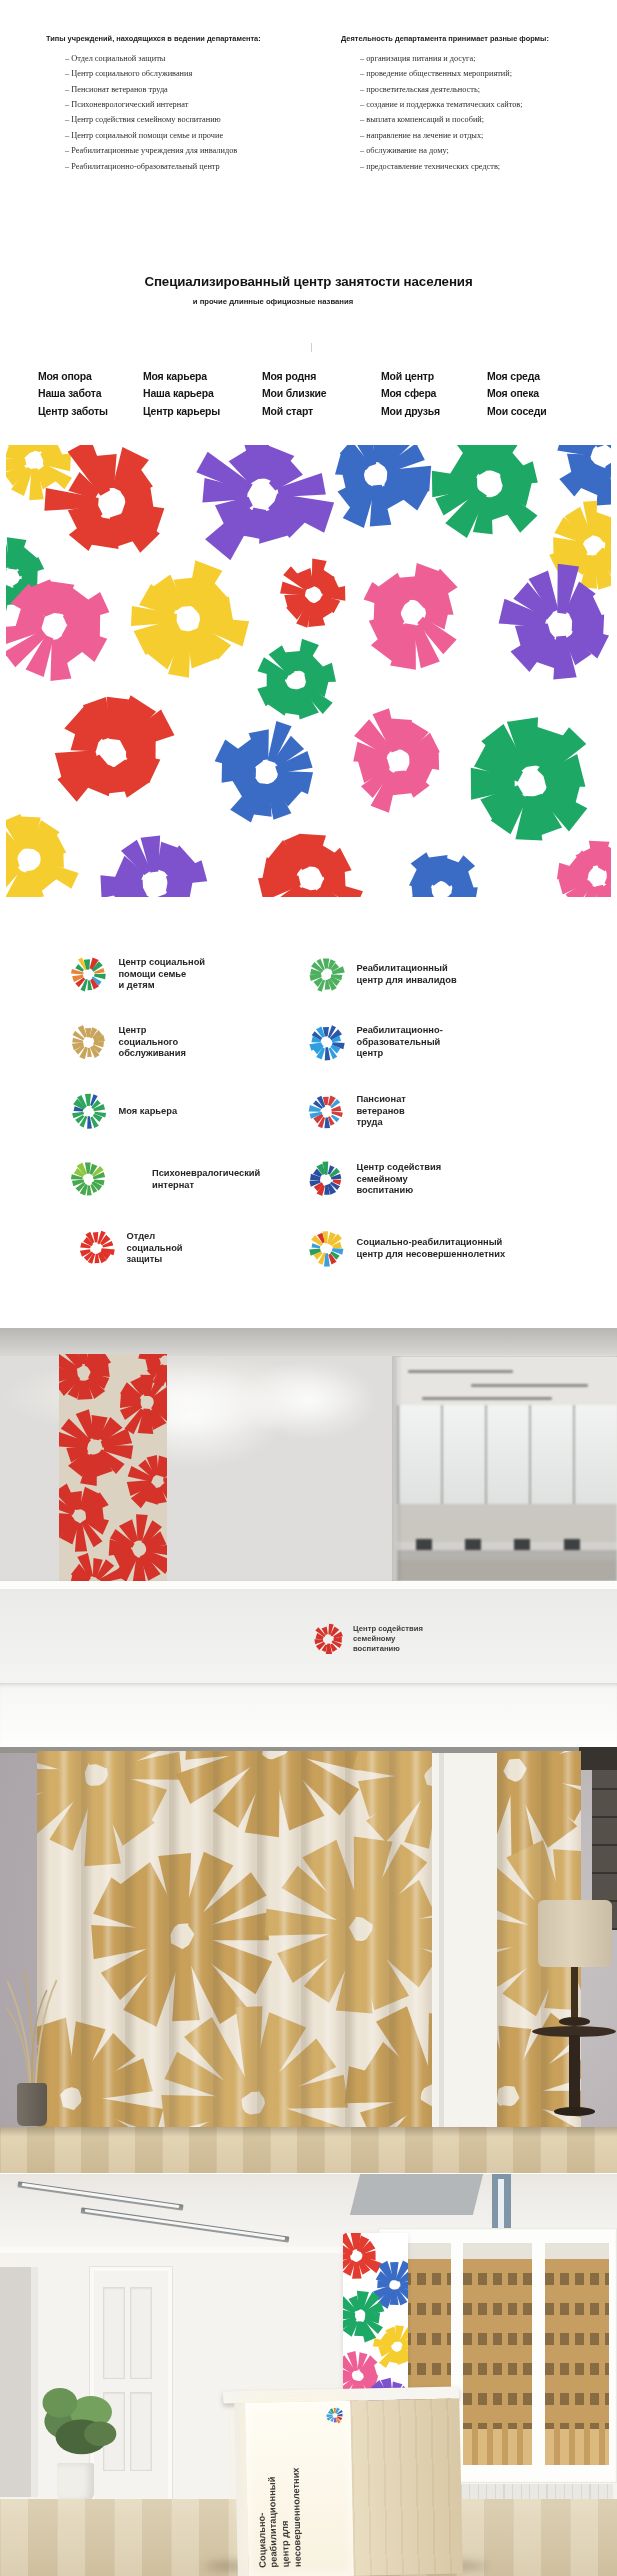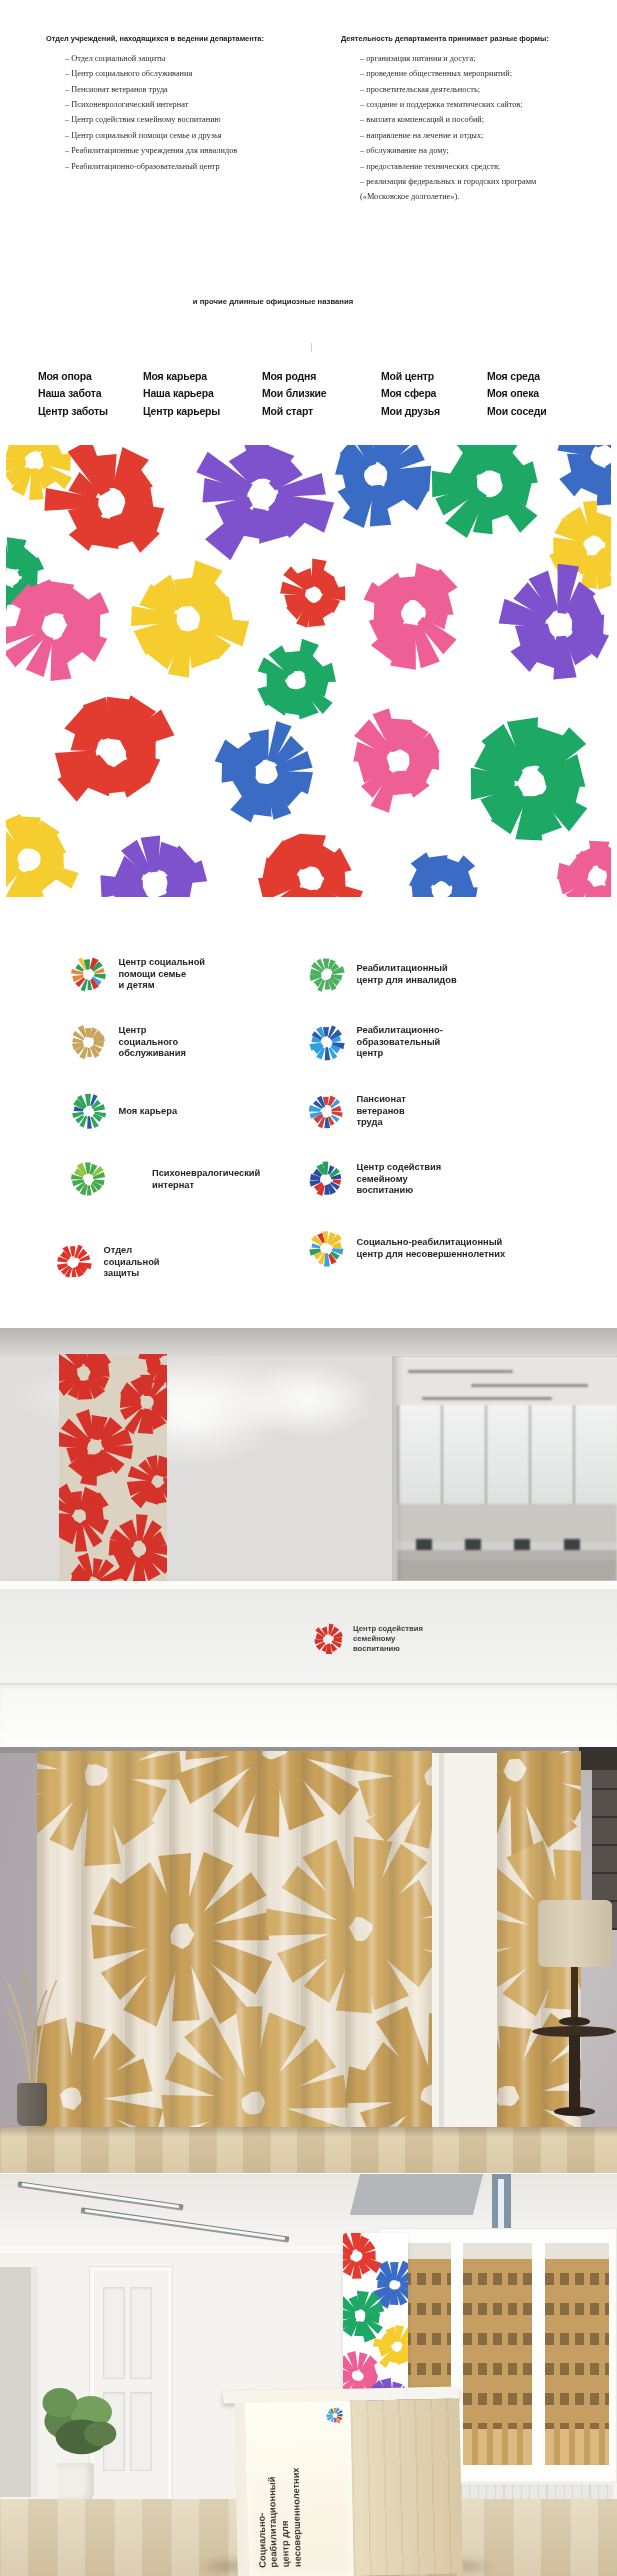--- a/index.html
+++ b/index.html
@@ -152,48 +152,47 @@
   .m3-desk-wood{position:absolute;left:127px;top:12.3px;width:109px;height:175px;
     background:repeating-linear-gradient(90deg,rgba(120,95,60,.08) 0 1.9px,transparent 1.9px 16px),
                linear-gradient(90deg,#e9ddc1,#d8c8a5);}
 </style>
 </head>
 <body>
 
 <div class="canvas">
 
   <div class="intro-col intro-left">
-    <h3 class="intro-heading">Отдел учреждений, находящихся в ведении департамента:</h3>
+    <h3 class="intro-heading">Типы учреждений, находящихся в ведении департамента:</h3>
     <ul class="intro-list" id="intro-left-list">
         <li>– Отдел социальной защиты</li>
         <li>– Центр социального обслуживания</li>
         <li>– Пенсионат ветеранов труда</li>
         <li>– Психоневрологический интернат</li>
         <li>– Центр содействия семейному воспитанию</li>
-        <li>– Центр социальной помощи семье и друзья</li>
+        <li>– Центр социальной помощи семье и прочие</li>
         <li>– Реабилитационные учреждения для инвалидов</li>
         <li>– Реабилитационно-образовательный центр</li>
       </ul>
   </div>
   <div class="intro-col intro-right">
     <h3 class="intro-heading">Деятельность департамента принимает разные формы:</h3>
     <ul class="intro-list" id="intro-right-list">
         <li>– организация питания и досуга;</li>
         <li>– проведение общественных мероприятий;</li>
         <li>– просветительская деятельность;</li>
         <li>– создание и поддержка тематических сайтов;</li>
         <li>– выплата компенсаций и пособий;</li>
         <li>– направление на лечение и отдых;</li>
         <li>– обслуживание на дому;</li>
         <li>– предоставление технических средств;</li>
-        <li>– реализация федеральных и городских программ
-(«Московское долголетие»).</li>
       </ul>
   </div>
 
+  <h1 class="naming-title">Специализированный центр занятости населения</h1>
   <div class="naming-subtitle">и прочие длинные официозные названия</div>
   <div class="divider-tick"></div>
 
   <div class="names-grid" id="names-grid">
       <div class="names-col" style="left: 38px;">
         <div class="name-option">Моя опора</div>
         <div class="name-option">Наша забота</div>
         <div class="name-option">Центр заботы</div>
       </div>
       <div class="names-col" style="left: 143px;">
@@ -597,21 +596,21 @@
           <polygon points="33.6,22.5 37.8,6.0 46.7,9.7 37.6,24.2" fill="#46a94e"></polygon>
           <polygon points="37.6,24.5 50.9,9.8 56.8,16.6 40.3,27.6" fill="#8ec63f"></polygon>
           <polygon points="39.1,27.7 56.8,19.5 59.4,27.9 40.3,31.4" fill="#46a94e"></polygon>
           <polygon points="41.5,32.1 58.3,33.4 56.5,41.7 40.7,35.8" fill="#46a94e"></polygon>
           <polygon points="39.5,34.8 54.5,42.6 48.7,50.4 36.9,38.3" fill="#46a94e"></polygon>
           <polygon points="38.0,39.3 46.6,50.7 40.1,54.3 35.1,40.9" fill="#46a94e"></polygon>
         </svg>
         <div class="legend-label narrow">Психоневралогический
 интернат</div>
       </div>
-      <div class="legend-item" style="top: 274px; left: 54px; margin-top: 14px;">
+      <div class="legend-item" style="top: 274px; left: 77px;">
         <svg width="39" height="39" viewBox="0 0 64 64">
           <polygon points="34.2,40.8 36.9,55.8 28.8,56.1 30.5,40.9" fill="#e03228"></polygon>
           <polygon points="29.8,41.0 24.8,57.2 17.7,54.0 26.7,39.5" fill="#e03228"></polygon>
           <polygon points="26.8,39.6 16.7,52.4 11.2,46.8 24.3,37.0" fill="#e03228"></polygon>
           <polygon points="22.7,37.7 8.2,45.7 4.7,35.5 21.2,33.1" fill="#e03228"></polygon>
           <polygon points="21.7,31.6 5.3,30.3 7.2,22.0 22.6,27.9" fill="#e03228"></polygon>
           <polygon points="23.7,28.2 10.0,20.8 16.0,13.2 26.4,24.8" fill="#e03228"></polygon>
           <polygon points="25.0,23.7 13.8,9.2 21.8,4.7 28.5,21.7" fill="#e03228"></polygon>
           <polygon points="29.4,22.1 26.0,5.6 35.0,5.1 33.5,21.9" fill="#e03228"></polygon>
           <polygon points="33.4,23.8 39.8,2.8 47.0,5.8 36.7,25.2" fill="#e03228"></polygon>

